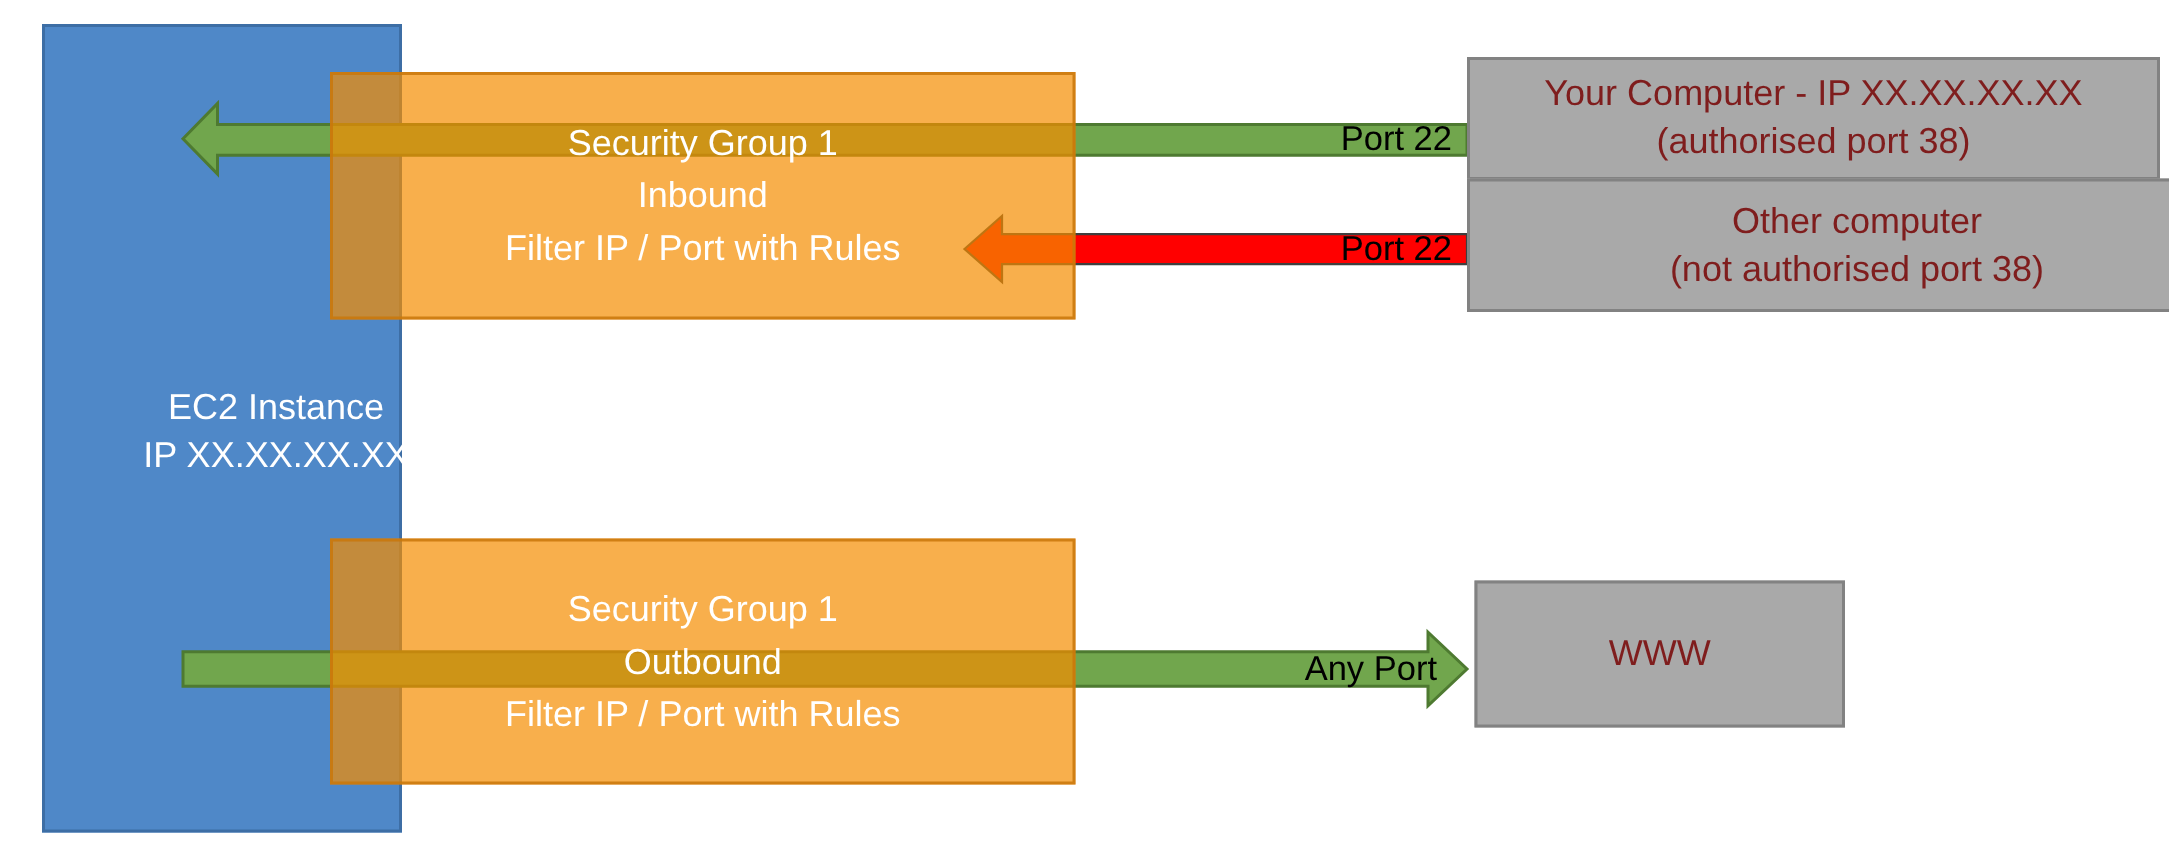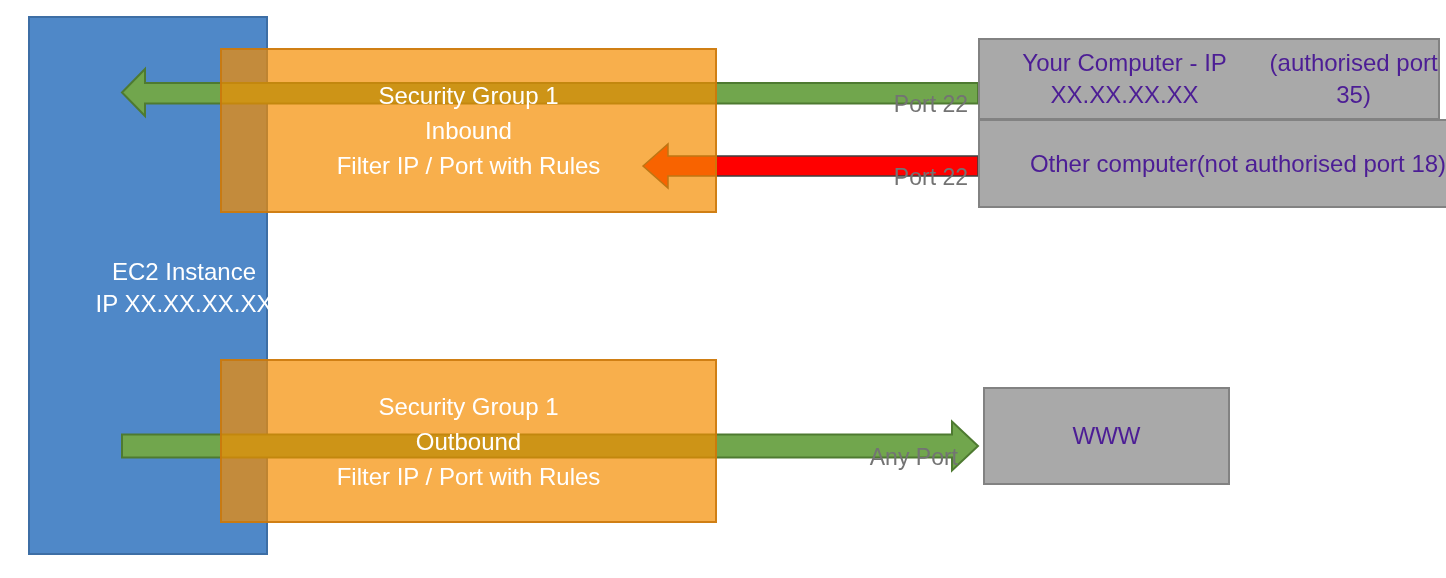--- a/index.html
+++ b/index.html
@@ -64,40 +64,40 @@
   .sg-inbound  { top: 48px;  height: 165px; }
   .sg-outbound { top: 359px; height: 164px; }
 
   
   .gray-box {
     background: #A9A9A9;
     border: 2px solid #828282;
     box-sizing: border-box;
     z-index: 3;
     display: flex;
+    flex-direction: column;
     align-items: center;
     justify-content: center;
     text-align: center;
-    color: #4c1d95;
+    color: #7f1d1d;
     font-size: 24px;
     line-height: 32px;
   }
   .gray-your-computer  { left: 978px; top: 38px;  width: 462px; height: 82px; }
   .gray-other-computer { left: 978px; top: 119px; width: 520px; height: 89px; }
   .gray-www            { left: 983px; top: 387px; width: 247px; height: 98px; gap: 21px; }
 
   
   .bar-label {
-    color: #737373;
+    color: #000000;
     font-size: 23px;
     line-height: 26px;
     white-space: nowrap;
     text-align: right;
     z-index: 4;
-    margin-top: 12px;
   }
   .lbl-port22-green { right: 478px; top: 79px;  }
   .lbl-port22-red   { right: 478px; top: 152px; }
   .lbl-anyport      { right: 488px; top: 432px; }
 </style>
 </head>
 <body>
 
 <div class="canvas">
 
@@ -123,26 +123,26 @@
   </div>
 
   <div class="abs sg-box sg-outbound">
     <div>Security Group 1</div>
     <div>Outbound</div>
     <div>Filter IP / Port with Rules</div>
   </div>
 
   <div class="abs gray-box gray-your-computer">
     <div>Your Computer - IP XX.XX.XX.XX</div>
-    <div>(authorised port 35)</div>
+    <div>(authorised port 38)</div>
   </div>
 
   <div class="abs gray-box gray-other-computer">
     <div>Other computer</div>
-    <div>(not authorised port 18)</div>
+    <div>(not authorised port 38)</div>
   </div>
 
   <div class="abs gray-box gray-www">
     <div>WWW</div>
   </div>
 
   <div class="abs bar-label lbl-port22-green">Port 22</div>
   <div class="abs bar-label lbl-port22-red">Port 22</div>
   <div class="abs bar-label lbl-anyport">Any Port</div>
 

